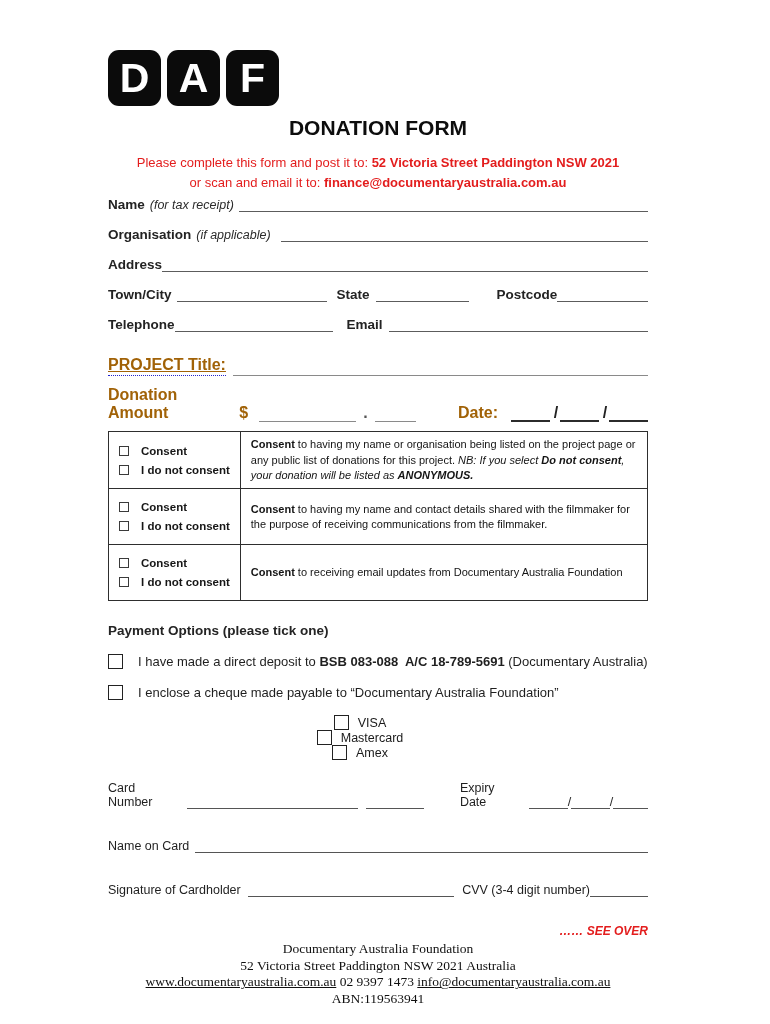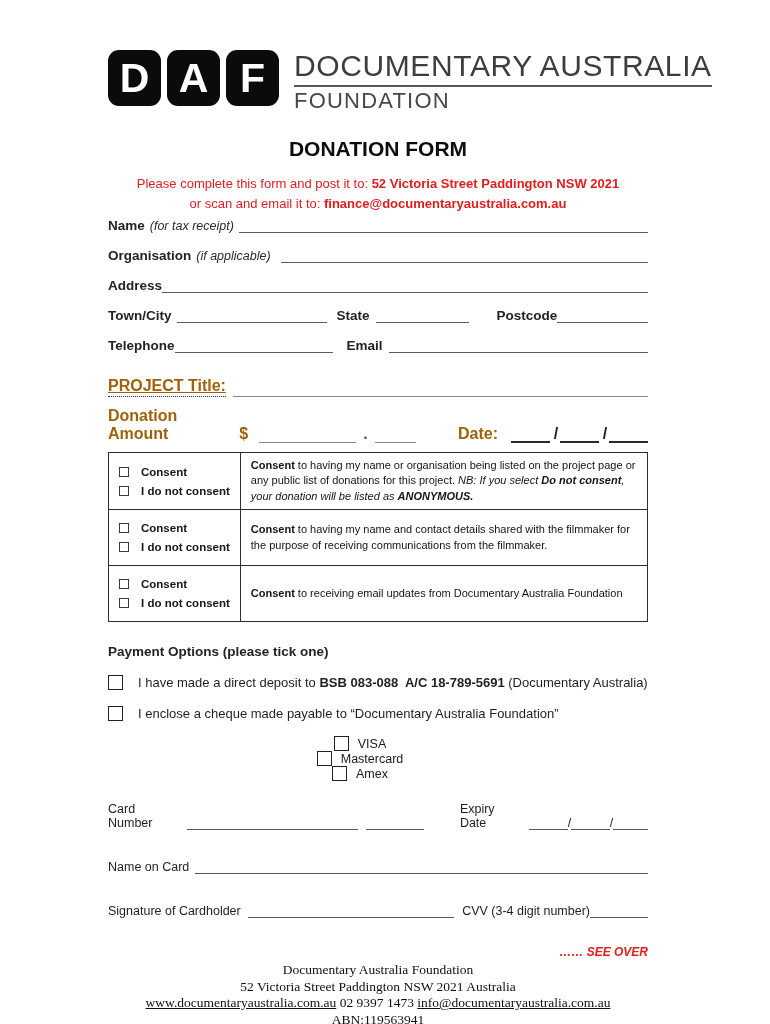--- a/index.html
+++ b/index.html
@@ -16,21 +16,21 @@
   .daf-box {
     width:53px; height:56px; background:#0b0b0b; border-radius:11px; color:#fff;
     display:flex; align-items:center; justify-content:center;
     font-size:41px; font-weight:600; margin-right:6px;
   }
   .brand { margin-left:9px; padding-top:1px; }
   .brand-line1 { font-size:30px; font-weight:400; color:#3d3d3d; letter-spacing:0.6px; white-space:nowrap; line-height:1.02; }
   .brand-sep { border-bottom:2px solid #565656; margin:3px 0 2px 0; }
   .brand-line2 { font-size:22px; font-weight:400; color:#474747; letter-spacing:1.2px; line-height:1.05; }
 
-  .page-title { margin-top:25px; text-align:center; font-size:21px; font-weight:700; color:#0d0d0d; }
+  .page-title { margin-top:10px; text-align:center; font-size:21px; font-weight:700; color:#0d0d0d; }
 
   .instructions { margin-top:13px; text-align:center; font-size:13px; color:#e31d1d; line-height:1.55; }
   .instructions b { font-weight:700; }
 
   
   .fields { margin-top:0; }
   .frow { display:flex; align-items:flex-end; margin-bottom:11px; height:19px; font-size:13.5px; color:#232323; }
   .flabel { font-weight:700; white-space:nowrap; }
   .fhint { font-style:italic; font-size:12.5px; margin-left:5px; white-space:nowrap; color:#2b2b2b; }
   .line { border-bottom:1px solid #5c5c5c; height:12px; display:inline-block; }
@@ -82,25 +82,20 @@
 <body>
 
 <div class="page">
   <div class="content">
 
     <div class="logo-row">
       <div class="daf-boxes">
         <div class="daf-box">D</div>
         <div class="daf-box">A</div>
         <div class="daf-box">F</div>
-      </div>
-      <div class="brand">
-        <div class="brand-line1">DOCUMENTARY AUSTRALIA</div>
-        <div class="brand-sep"></div>
-        <div class="brand-line2">FOUNDATION</div>
       </div>
     </div>
 
     <div class="page-title">DONATION FORM</div>
 
     <div class="instructions">
       <div><span>Please complete this form and post it to: </span><b>52 Victoria Street Paddington NSW 2021</b></div>
       <div><span>or scan and email it to: </span><b>finance@documentaryaustralia.com.au</b></div>
     </div>
 

